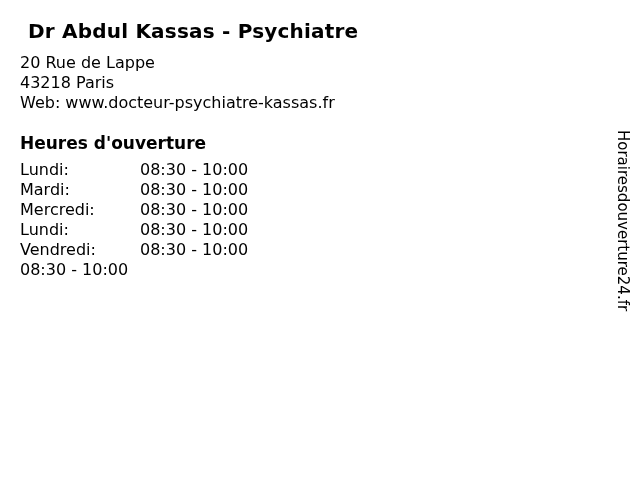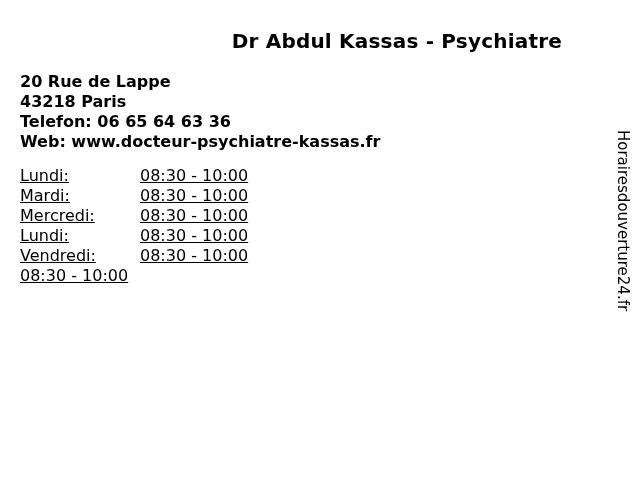--- a/index.html
+++ b/index.html
@@ -18,44 +18,41 @@
   .content {
     position: absolute;
     top: 10px;
     left: 20px;
     width: 560px;
   }
   .page-title {
     font-size: 20px;
     font-weight: bold;
     line-height: 26px;
-    margin: 18px;
+    margin: 8px;
     letter-spacing: 0.2px;
-    text-align: right;
   }
   .address-block {
     margin-top: 9px;
     font-size: 16px;
     line-height: 20px;
-    font-weight: bold;
   }
   .address-line {
     white-space: nowrap;
   }
   .hours-heading {
     font-size: 17px;
     font-weight: bold;
     line-height: 22px;
     margin: 19px 0 0 0;
   }
   .hours-table {
-    margin-top: 14px;
+    margin-top: 6px;
     font-size: 16px;
     line-height: 20px;
-    text-decoration: underline;
   }
   .hours-row {
     display: flex;
   }
   .hours-day {
     width: 120px;
     flex: 0 0 120px;
   }
   .hours-time {
     white-space: nowrap;
@@ -74,24 +71,24 @@
 </head>
 <body>
 
 <div class="content">
 
   <h1 class="page-title">Dr Abdul Kassas - Psychiatre</h1>
 
   <div class="address-block">
     <div class="address-line">20 Rue de Lappe</div>
     <div class="address-line">43218 Paris</div>
-    <div class="address-line">Telefon: 06 65 64 63 36</div>
     <div class="address-line">Web: www.docteur-psychiatre-kassas.fr</div>
   </div>
 
+  <h2 class="hours-heading">Heures d'ouverture</h2>
 
   <div class="hours-table">
     <div class="hours-row">
       <span class="hours-day">Lundi:</span>
       <span class="hours-time">08:30 - 10:00</span>
     </div>
     <div class="hours-row">
       <span class="hours-day">Mardi:</span>
       <span class="hours-time">08:30 - 10:00</span>
     </div>

